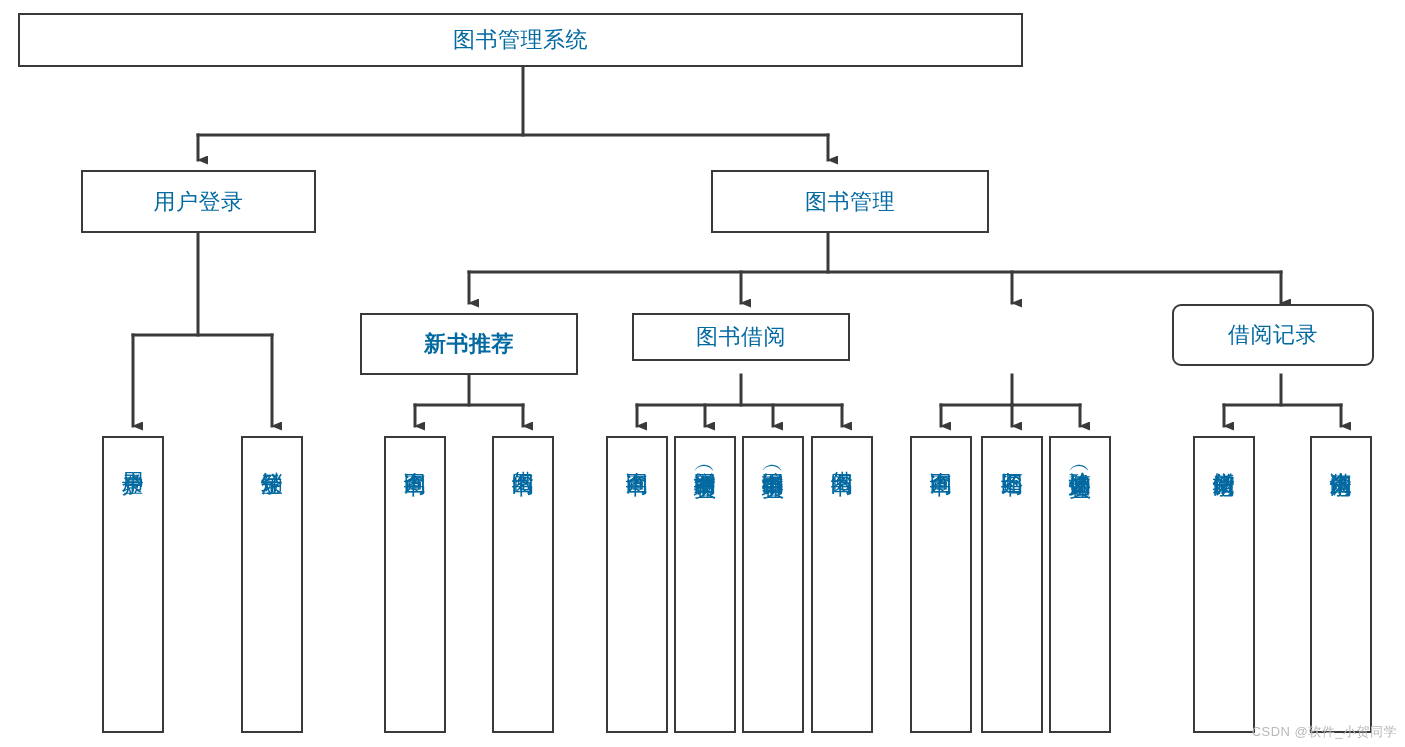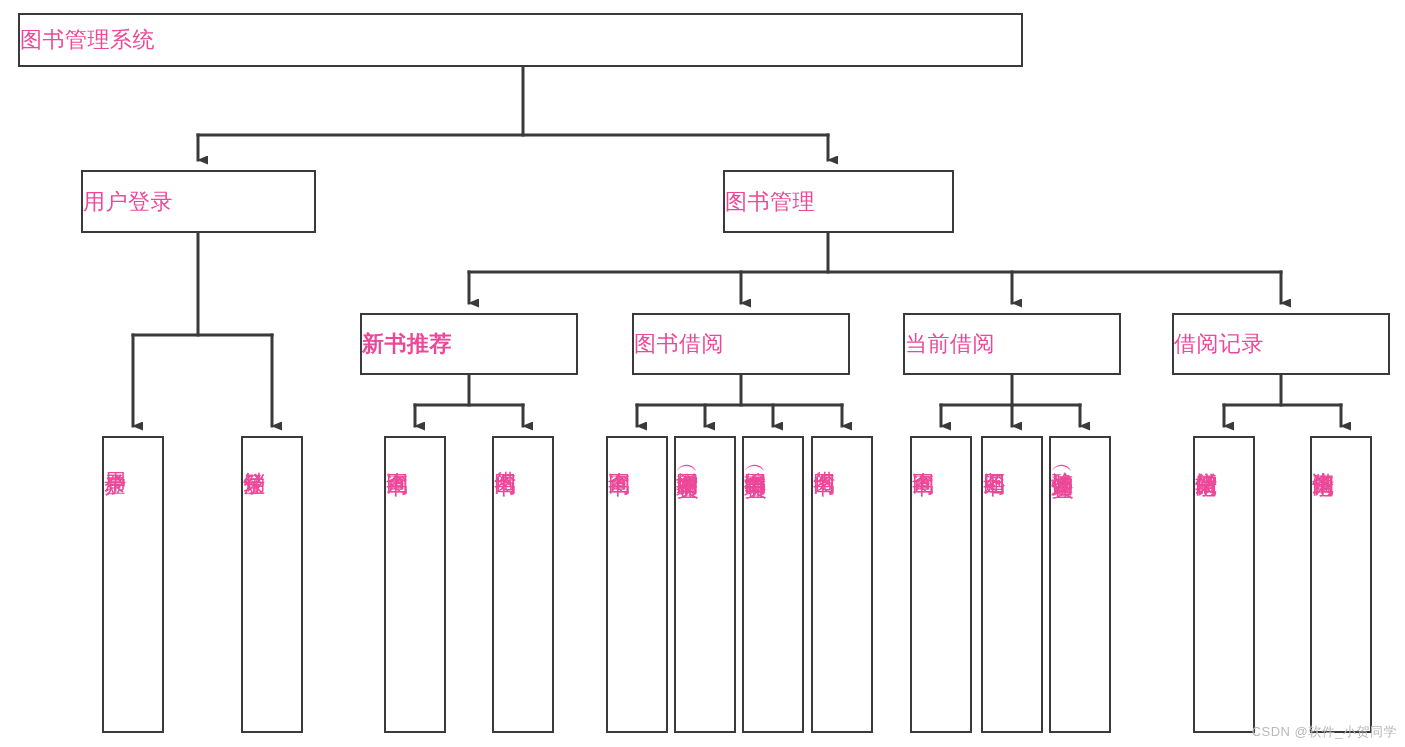--- a/index.html
+++ b/index.html
@@ -26,21 +26,22 @@
     height: 747px;
     pointer-events: none;
   }
   .node {
     position: absolute;
     box-sizing: border-box;
     background: #ffffff;
     border: 2px solid #3a3a3a;
     display: flex;
     align-items: center;
-    color: #ec4899;
+    justify-content: center;
+    color: #0369a1;
     z-index: 2;
   }
   .node .label {
     display: block;
     line-height: 1.18;
     text-align: center;
     letter-spacing: 0.5px;
   }
   .node.horizontal .label {
     font-size: 22px;
@@ -124,34 +125,31 @@
     </g>
   </svg>
 
   <div class="node horizontal" style="left:18px; top:13px; width:1005px; height:54px;">
     <span class="label">图书管理系统</span>
   </div>
 
   <div class="node horizontal" style="left:81px; top:170px; width:235px; height:63px;">
     <span class="label">用户登录</span>
   </div>
-  <div class="node horizontal" style="left:711px; top:170px; width:231px; height:63px;margin-left:12px;">
+  <div class="node horizontal" style="left:711px; top:170px; width:278px; height:63px;">
     <span class="label">图书管理</span>
   </div>
 
   <div class="node horizontal" style="left:360px; top:313px; width:218px; height:62px;font-weight:bold;">
     <span class="label">新书推荐</span>
   </div>
-  <div class="node horizontal" style="left:632px; top:313px; width:218px; height:62px;">
+  <div class="node horizontal" style="left:632px; top:313px; width:218px; height:48px;">
     <span class="label">图书借阅</span>
   </div>
-  <div class="node horizontal" style="left:903px; top:313px; width:218px; height:62px;">
-    <span class="label">当前借阅</span>
-  </div>
-  <div class="node horizontal" style="left:1172px; top:313px; width:218px; height:62px;">
+  <div class="node horizontal" style="left:1172px; top:304px; width:202px; height:62px;border-radius:9px;">
     <span class="label">借阅记录</span>
   </div>
 
   <div class="node vertical" style="left:102px; top:436px; width:62px; height:297px;">
     <span class="label">用户登录</span>
   </div>
   <div class="node vertical" style="left:241px; top:436px; width:62px; height:297px;">
     <span class="label">注销登录</span>
   </div>
 

